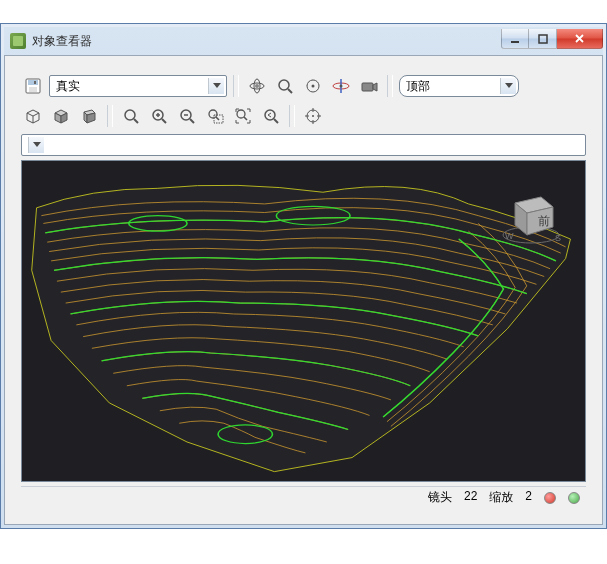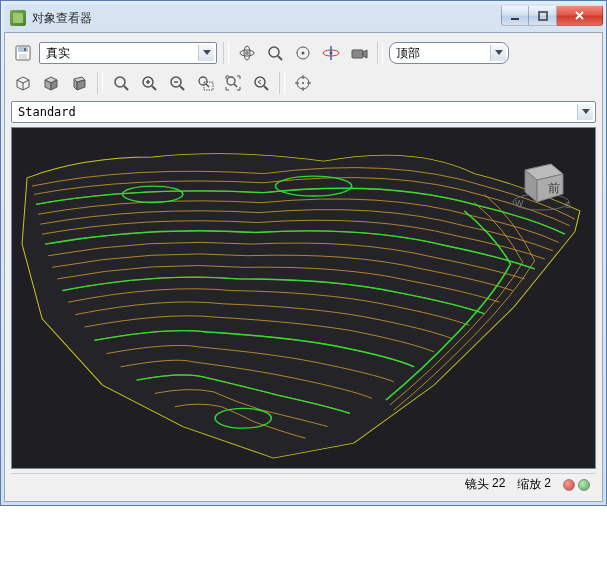--- a/index.html
+++ b/index.html
@@ -5,20 +5,21 @@
   * { box-sizing: border-box; margin: 0; padding: 0; }
   html, body { width: 607px; height: 564px; font-family: "Microsoft YaHei", "SimSun", Arial, sans-serif; font-size: 12px; overflow: hidden; }
   
   .window {
     width: 607px; height: 506px;
     background: linear-gradient(180deg, #d7e4f2, #bcd2ea);
     border: 1px solid #5a7ca8;
     display: flex; flex-direction: column;
     box-shadow: inset 0 0 0 3px rgba(255,255,255,0.3);
     padding: 3px;
+    margin-top: 23px;
   }
   
   .titlebar {
     height: 28px;
     display: flex; align-items: center;
     padding: 0 0 0 6px;
     background: transparent;
   }
   .titlebar .app-icon {
     width: 16px; height: 16px;
@@ -45,21 +46,21 @@
   .win-btn.min { border-bottom-left-radius:3px; }
   .win-btn.close {
     background: linear-gradient(180deg,#f48a7e,#e05545 48%,#d13a2b 52%,#e86a5c);
     color:#fff; border-bottom-right-radius:3px; width:46px;
   }
   .win-btn svg { display:block; }
   
   .content {
     flex:1; background:#f0f0f0; border:1px solid #9aa7b7;
     display:flex; flex-direction:column;
-    padding: 6px;
+    padding: 16px;
   }
   
   .toolbar {
     display:flex; align-items:center; gap:4px;
     padding: 2px 0 6px 0;
   }
   .toolbar.row2 { padding-top:0; }
   
   .icon-btn {
     width:24px; height:24px;
@@ -102,21 +103,21 @@
     display:flex; align-items:center; justify-content:center;
     cursor:pointer;
   }
   
   .statusbar {
     height:22px; display:flex; align-items:center; justify-content:flex-end;
     padding: 0 6px; gap:12px; background:#f0f0f0;
     border-top:1px solid #c8cfd6; margin-top:4px;
     font-size:12px;
   }
-  .status-cell { display:flex; gap:3px; }
+  .status-cell { display:flex; gap:12px; }
   .status-led { width:12px; height:12px; border-radius:50%; border:1px solid #888; }
   .led-red  { background:radial-gradient(circle at 35% 35%,#ff9a9a,#d23a2a); }
   .led-grn  { background:radial-gradient(circle at 35% 35%,#b6f0b6,#4aa84a); }
   
 </style>
 </head>
 <body>
 
 <div class="window">
 
@@ -285,21 +286,20 @@
           <line x1="9" y1="13" x2="9" y2="17" stroke="#555"></line>
           <line x1="1" y1="9" x2="5" y2="9" stroke="#555"></line>
           <line x1="13" y1="9" x2="17" y2="9" stroke="#555"></line>
           <circle cx="9" cy="9" r="1" fill="#555"></circle>
         </svg>
       </div>
     </div>
 
     <div class="layer-row">
       <div class="select layer">
-        <span class="sel-label">Standard</span>
         <span class="caret">
           <svg width="8" height="6">
               <path d="M0 0 L4 5 L8 0" fill="#4a4a4a"></path>
             </svg>
         </span>
       </div>
     </div>
 
     <div class="viewport">
       <svg class="terrain" viewBox="0 0 580 410" preserveAspectRatio="none">

